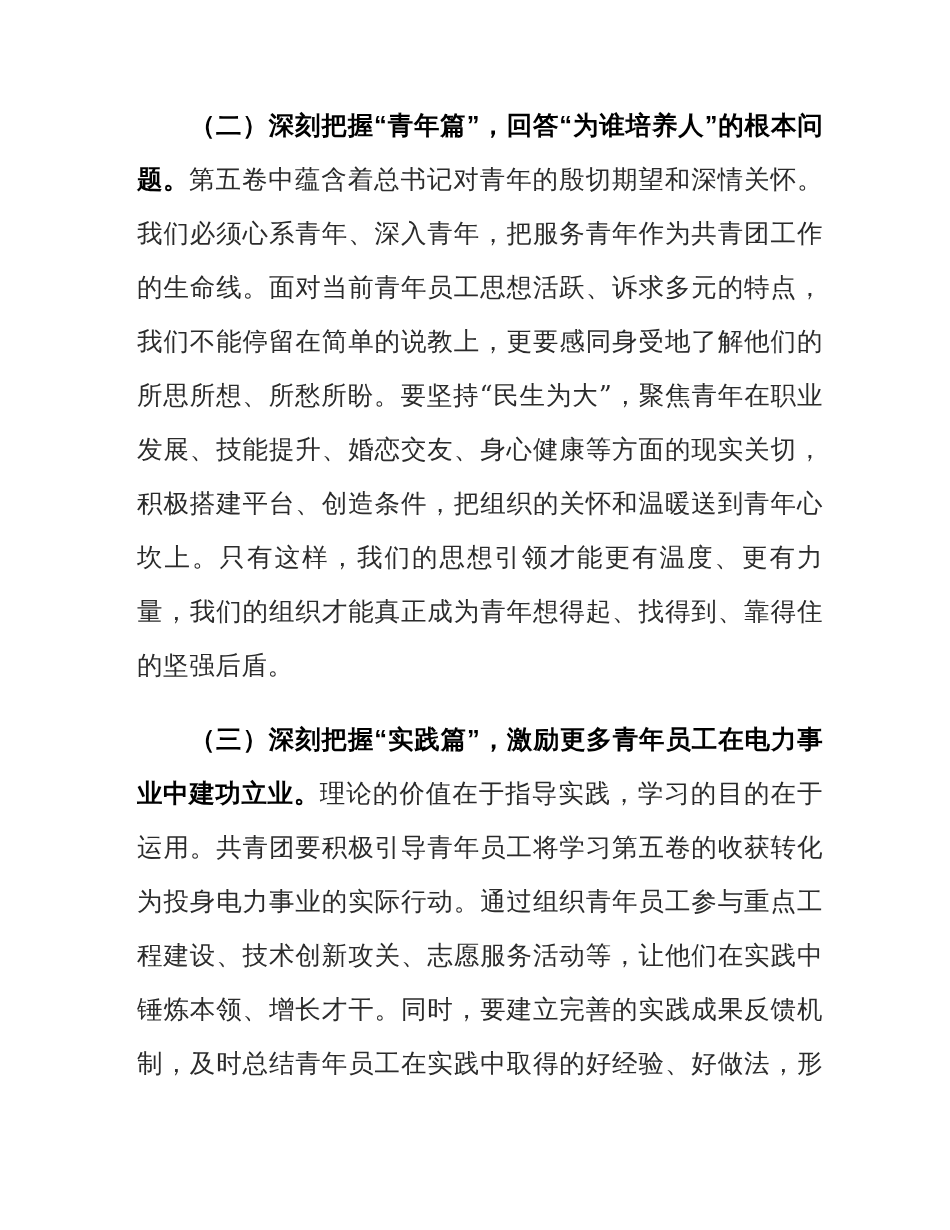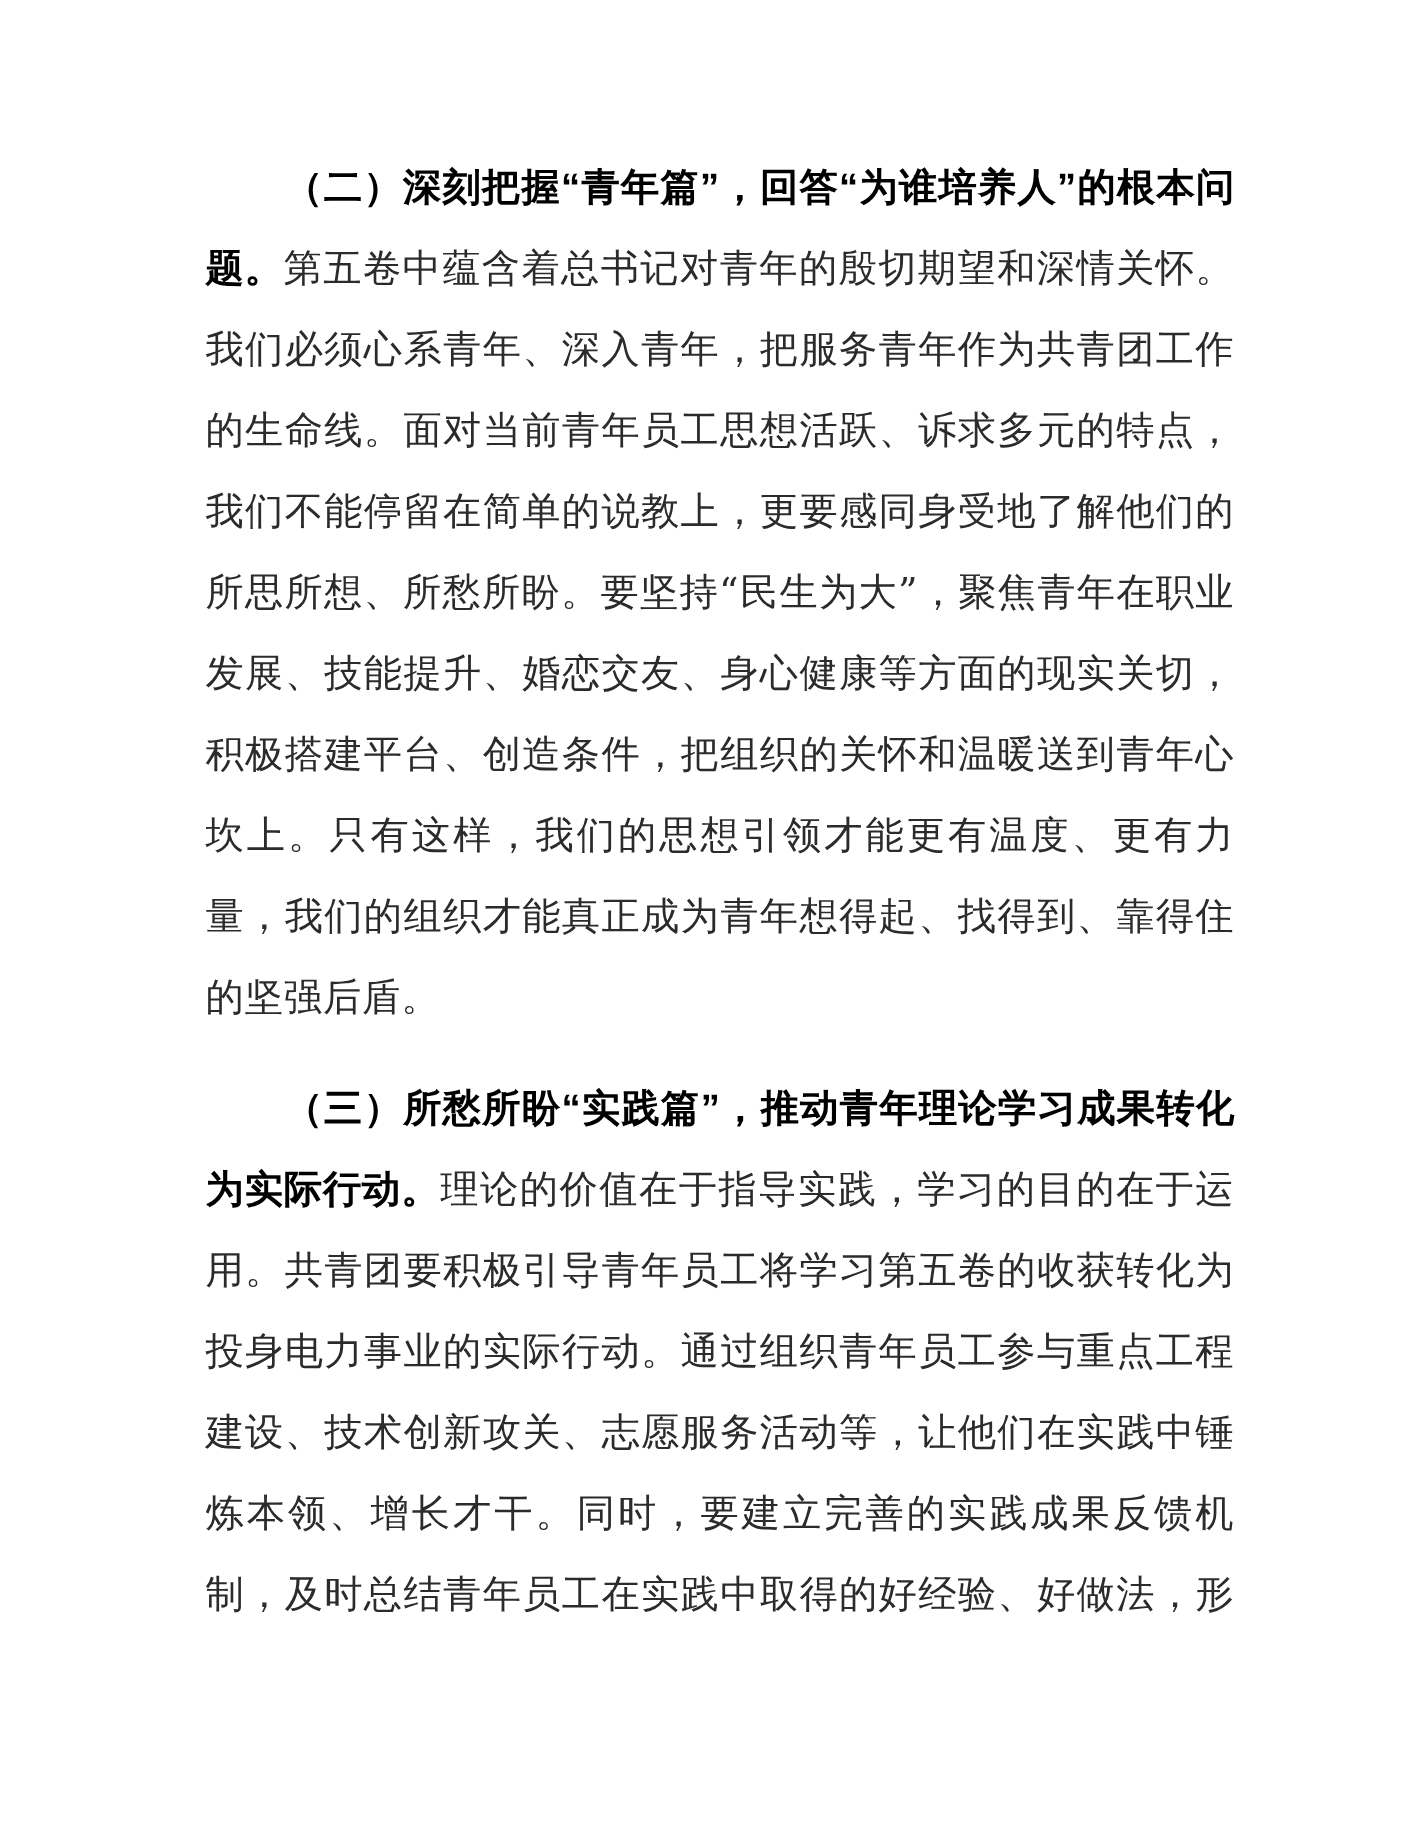--- a/index.html
+++ b/index.html
@@ -68,17 +68,17 @@
 <body>
 
 <div class="page">
   <div class="content">
 
     <p class="para">
       <span class="lead"><span class="indent"></span><span>（二）深刻把握“青年篇”，回答“为谁培养人”的根本问题。</span></span><span class="body-run">第五卷中蕴含着总书记对青年的殷切期望和深情关怀。我们必须心系青年、深入青年，把服务青年作为共青团工作的生命线。面对当前青年员工思想活跃、诉求多元的特点，我们不能停留在简单的说教上，更要感同身受地了解他们的所思所想、所愁所盼。要坚持“民生为大”，聚焦青年在职业发展、技能提升、婚恋交友、身心健康等方面的现实关切，积极搭建平台、创造条件，把组织的关怀和温暖送到青年心坎上。只有这样，我们的思想引领才能更有温度、更有力量，我们的组织才能真正成为青年想得起、找得到、靠得住的坚强后盾。</span>
     </p>
 
     <p class="para">
-      <span class="lead"><span class="indent"></span><span>（三）所愁所盼“实践篇”，推动青年理论学习成果转化为实际行动。</span></span><span class="body-run">理论的价值在于指导实践，学习的目的在于运用。共青团要积极引导青年员工将学习第五卷的收获转化为投身电力事业的实际行动。通过组织青年员工参与重点工程建设、技术创新攻关、志愿服务活动等，让他们在实践中锤炼本领、增长才干。同时，要建立完善的实践成果反馈机制，及时总结青年员工在实践中取得的好经验、好做法，形成可复制、可推广的模式，推动青年理论学习成果转化为实际行动。此外，还</span>
+      <span class="lead"><span class="indent"></span><span>（三）深刻把握“实践篇”，激励更多青年员工在电力事业中建功立业。</span></span><span class="body-run">理论的价值在于指导实践，学习的目的在于运用。共青团要积极引导青年员工将学习第五卷的收获转化为投身电力事业的实际行动。通过组织青年员工参与重点工程建设、技术创新攻关、志愿服务活动等，让他们在实践中锤炼本领、增长才干。同时，要建立完善的实践成果反馈机制，及时总结青年员工在实践中取得的好经验、好做法，形成可复制、可推广的模式，推动青年理论学习成果转化为实际行动。此外，还</span>
     </p>
 
   </div>
 </div>
 
 </body></html>

